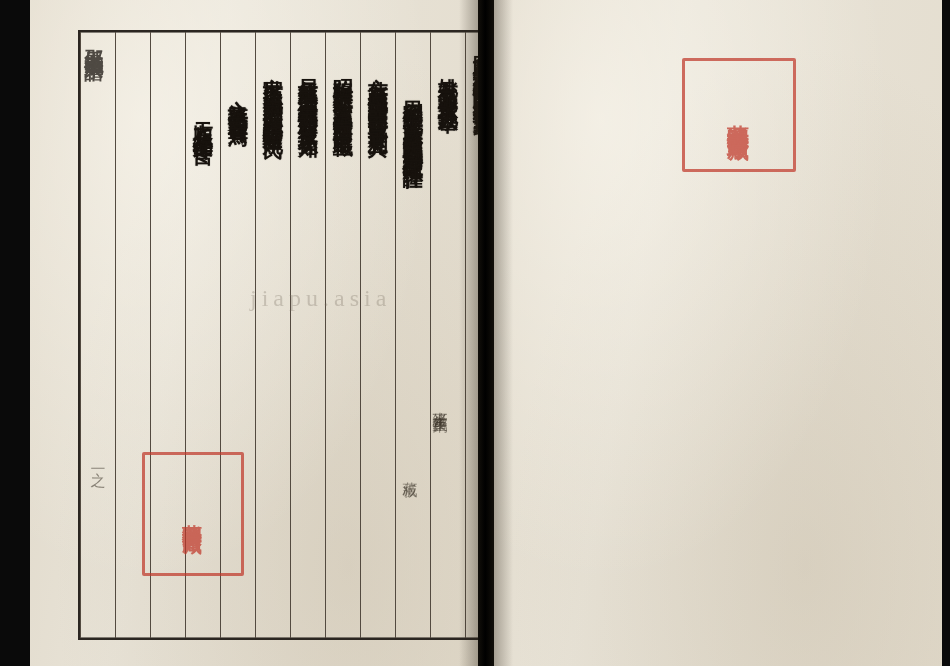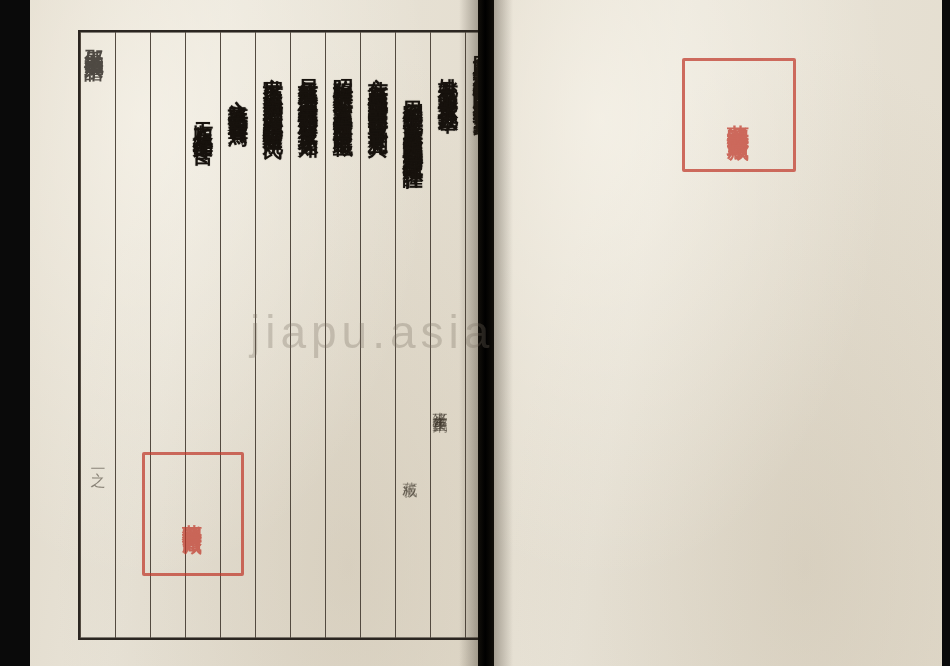--- a/index.html
+++ b/index.html
@@ -145,27 +145,26 @@
     letter-spacing: 2px;
   }
   .seal-top-right   { left: 682px; top: 58px;  width: 108px; height: 108px; font-size: 22px; }
   .seal-bottom-left { left: 112px; top: 452px; width: 96px;  height: 118px; font-size: 20px; }
 
   
   .watermark {
     position: absolute;
     left: 250px;
     top: 285px;
-    font-family: Liberation Sans, sans-serif;
-    font-size: 46px;
+    font-family: Liberation Serif, serif;
+    font-size: 24px;
     letter-spacing: 5px;
     color: rgba(120,110,95,0.30);
     z-index: 7;
     user-select: none;
-    margin-top: 20px;
   }
 
   
   .smudge {
     position: absolute;
     z-index: 4;
     color: rgba(60,52,42,0.55);
     font-family: "DejaVu Serif", serif;
     writing-mode: vertical-rl;
     text-orientation: upright;

